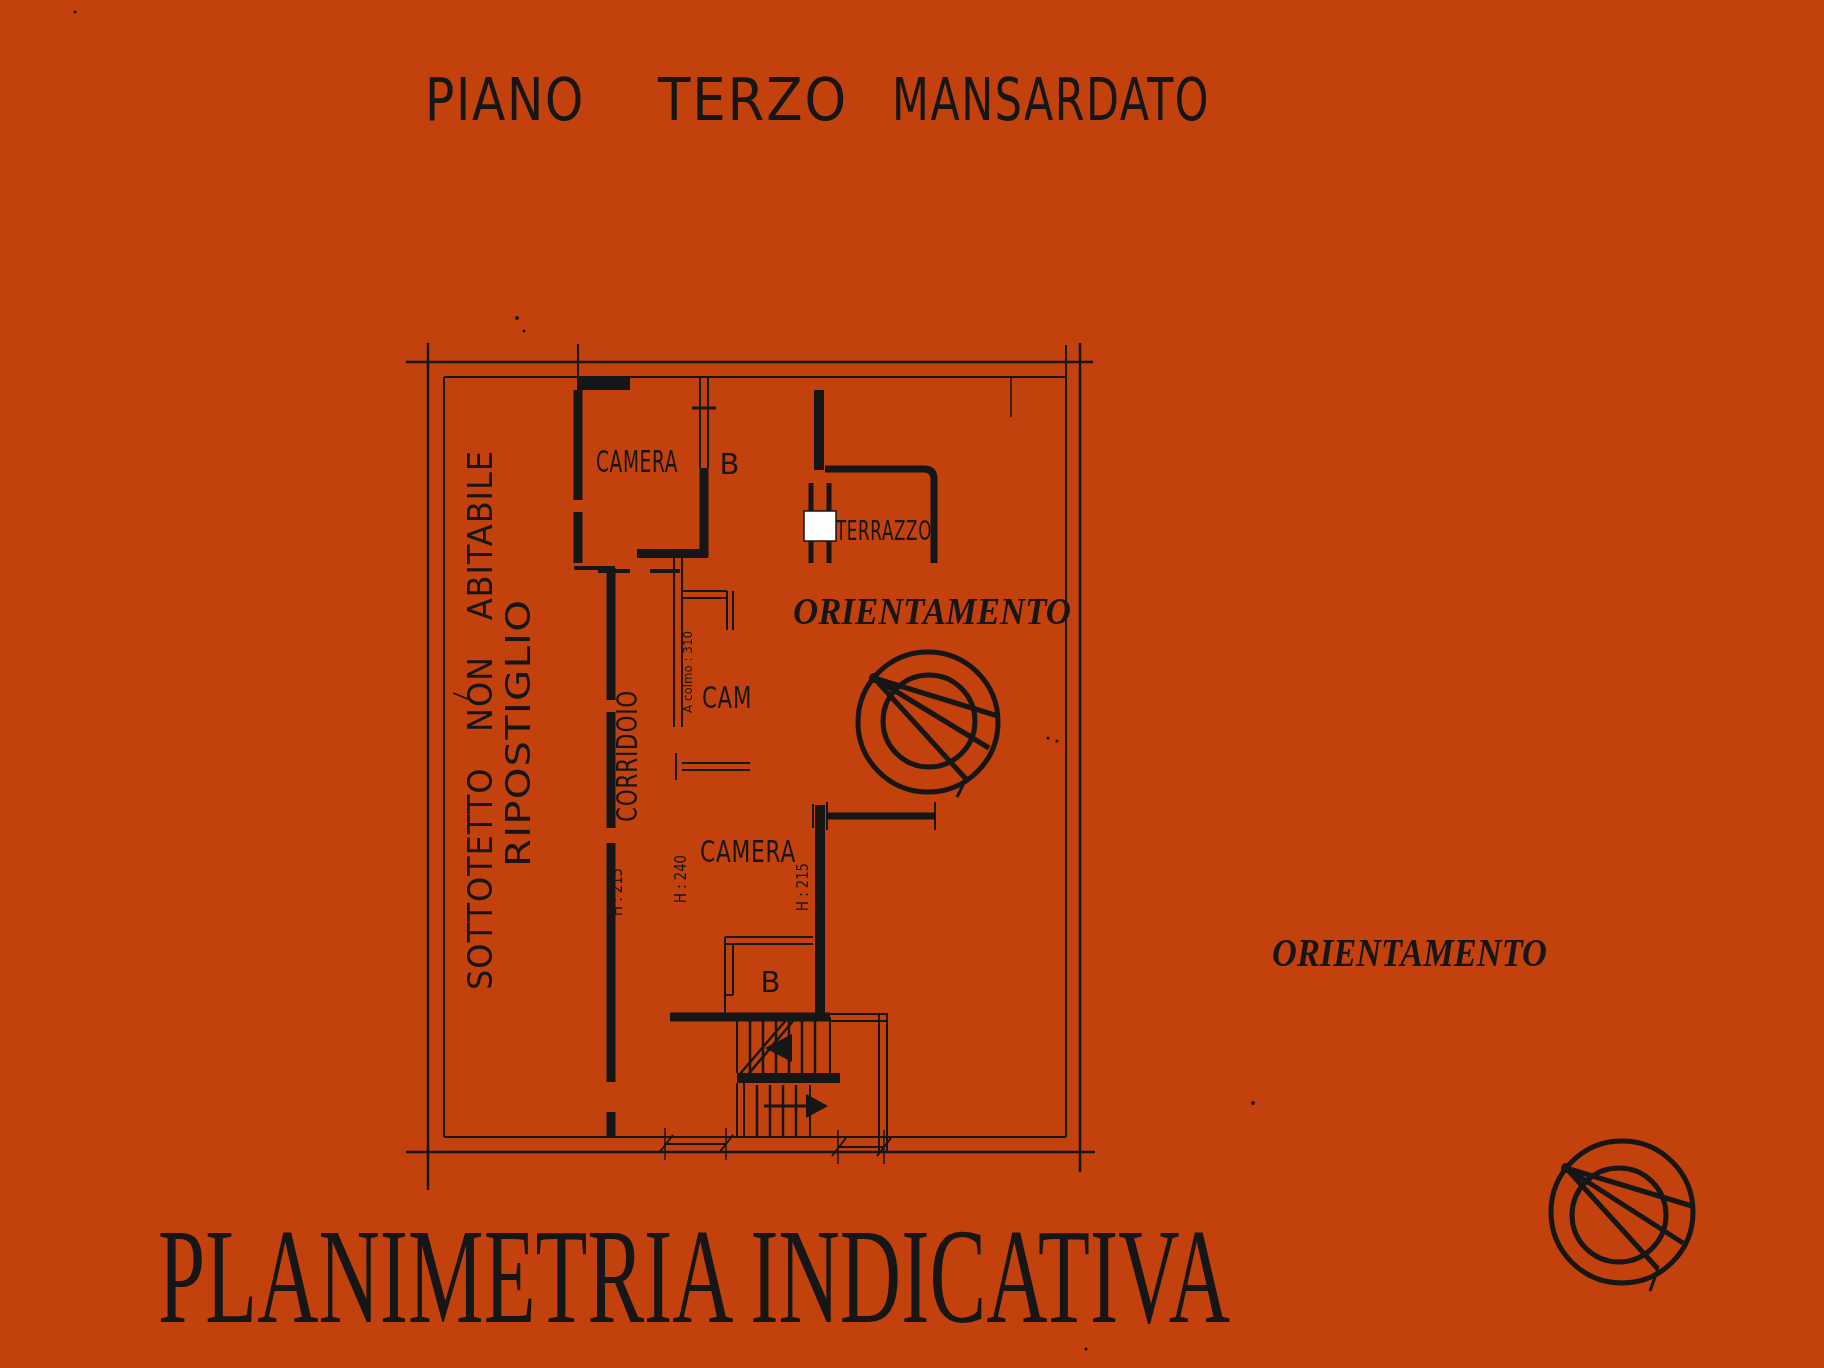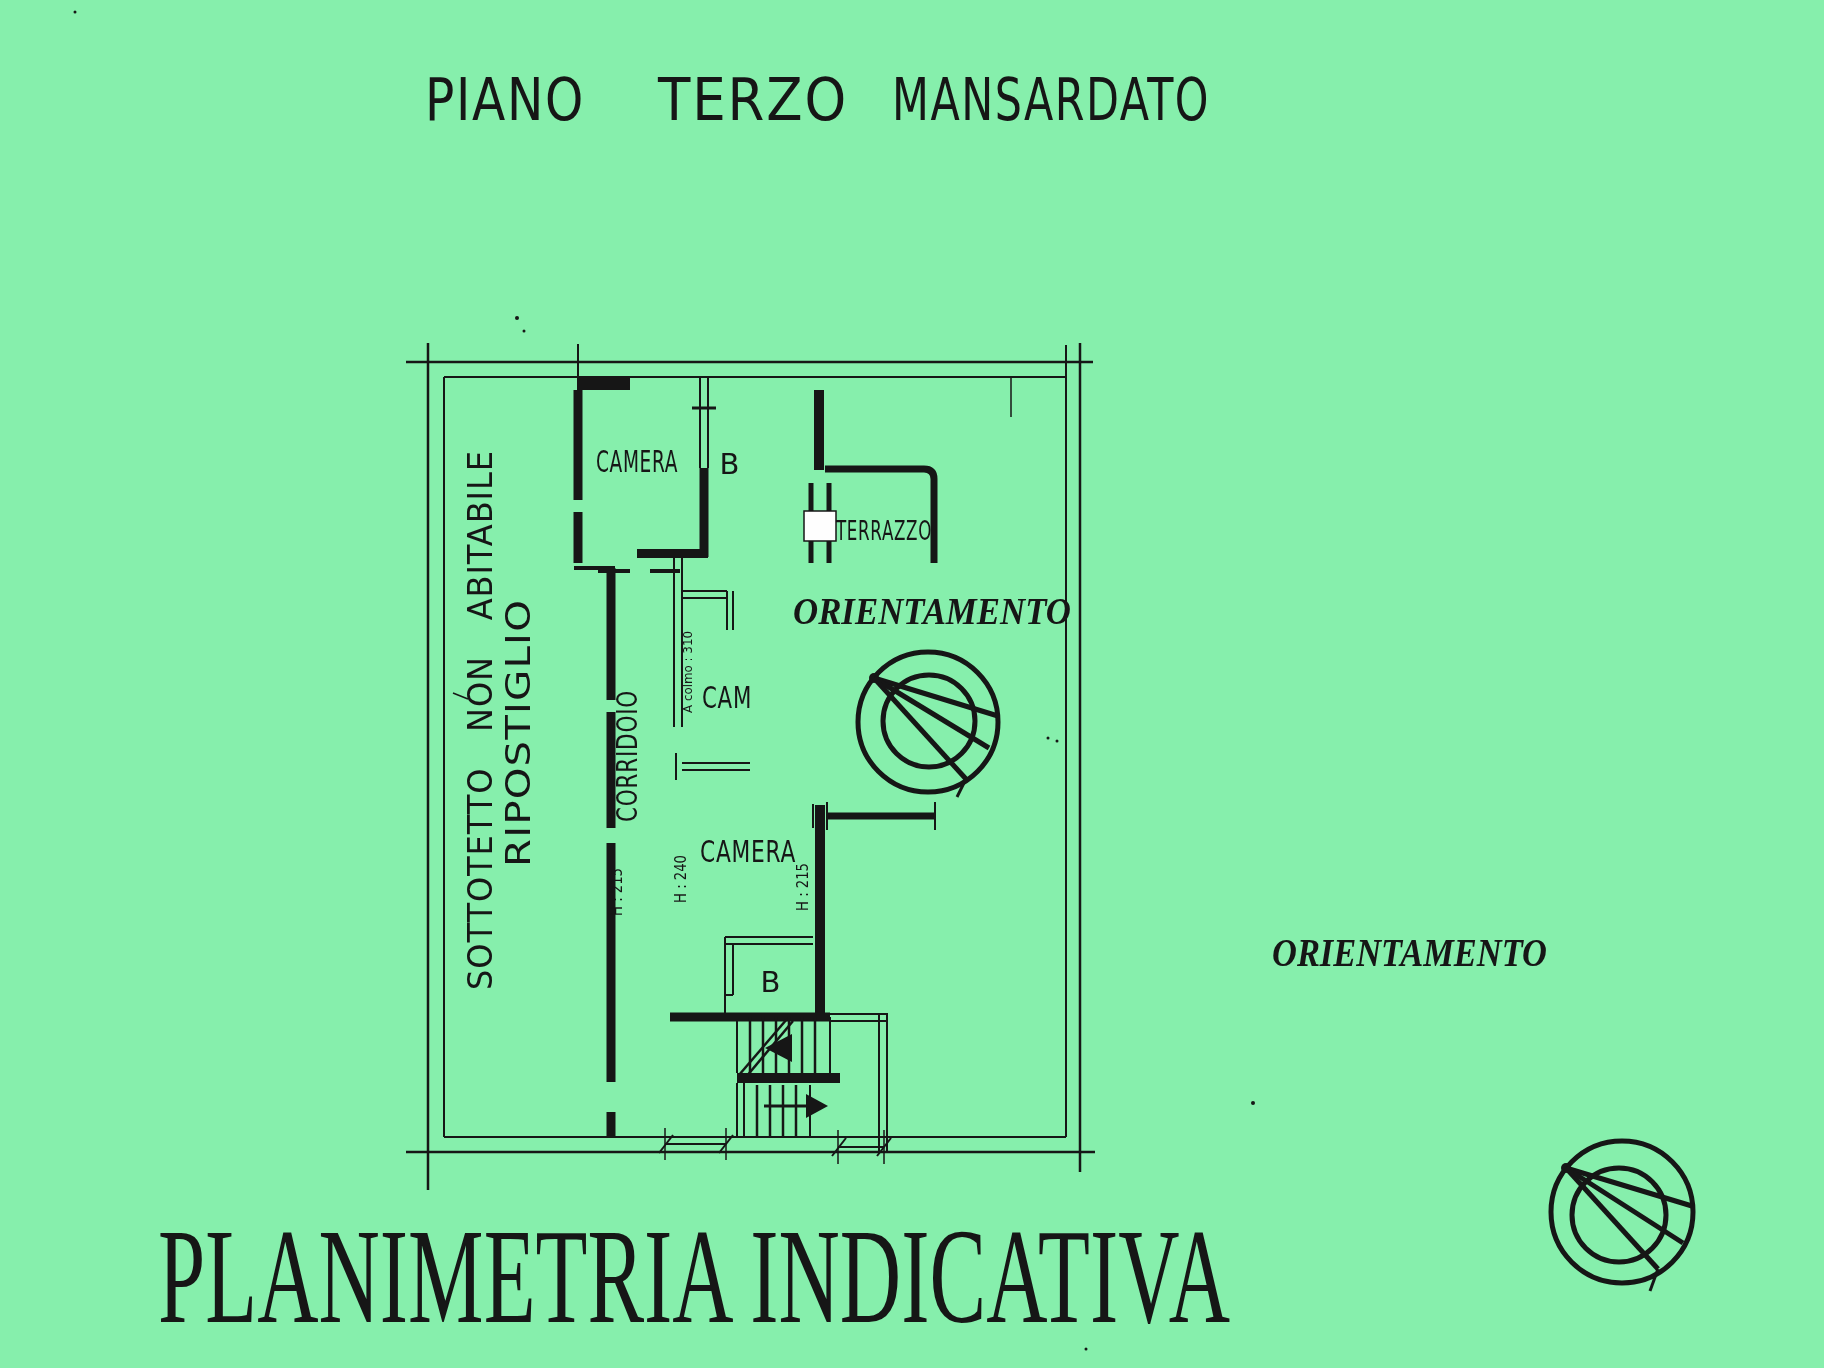--- a/index.html
+++ b/index.html
@@ -1,19 +1,19 @@
 <!DOCTYPE html>
 <html><head>
 <meta charset="utf-8">
 <style>
   html,body{margin:0;padding:0;background:#e8e8e8;}
   .page{
     position:relative;
     width:1824px;height:1368px;
-    background:#86efac;
+    background:#c2410c;
     overflow:hidden;
     font-family:"DejaVu Sans",sans-serif;
   }
   svg.plan-svg{position:absolute;left:0;top:0;width:1824px;height:1368px;}
 
   
   .ln{stroke:#161616;fill:none;stroke-linecap:butt;}
   .w1{stroke-width:1.5}.w2{stroke-width:2}.w25{stroke-width:2.5}
   .w3{stroke-width:3}.w4{stroke-width:4}.w5{stroke-width:5}
   .w7{stroke-width:7}.w9{stroke-width:9}.w10{stroke-width:10}

